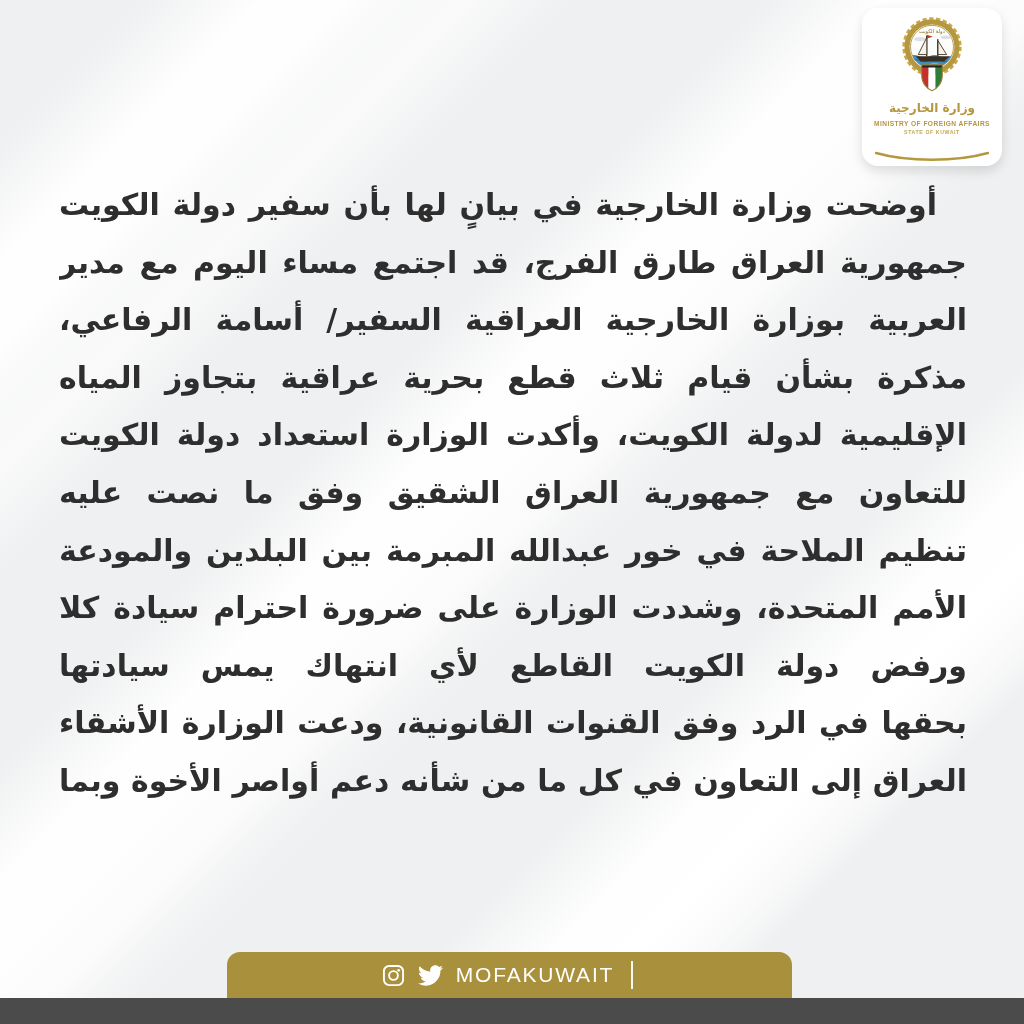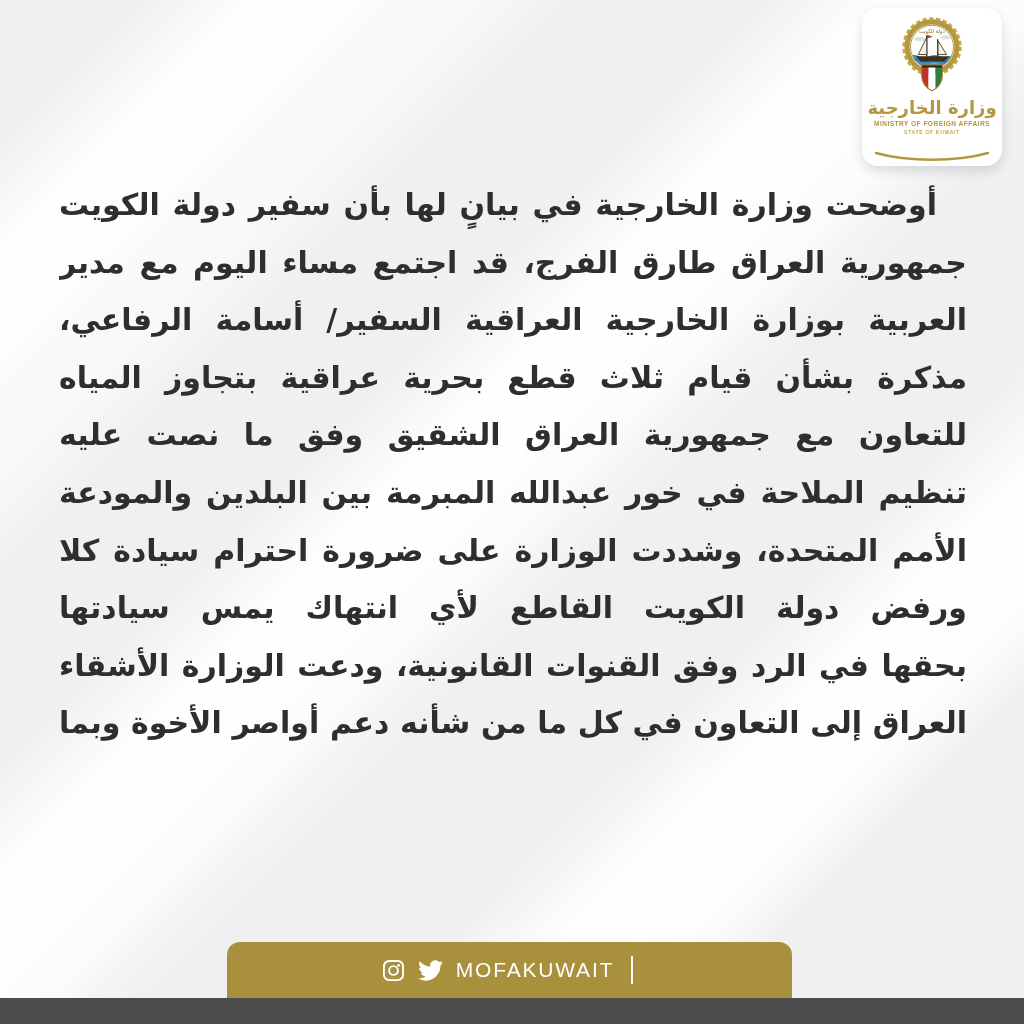--- a/index.html
+++ b/index.html
@@ -24,21 +24,21 @@
   .logo-card{
     position:absolute; left:862px; top:8px;
     width:140px; height:158px;
     background:#ffffff;
     border-radius:16px;
     box-shadow:0 5px 12px rgba(0,0,0,0.13);
     text-align:center;
   }
   .logo-card .emblem{display:block;margin:7px auto 0 auto;}
   .ministry-ar{
-    font-size:18px;font-weight:bold;color:#b5973f;
+    font-size:12px;font-weight:bold;color:#b5973f;
     line-height:18px;margin-top:-2px;
   }
   .ministry-en{
     font-family:"Liberation Sans",sans-serif;
     font-size:6.6px;letter-spacing:.45px;color:#b5973f;
     margin-top:3px;font-weight:bold;
   }
   .state-en{
     font-family:"Liberation Sans",sans-serif;
     font-size:5.2px;letter-spacing:.6px;color:#c3a856;
@@ -59,21 +59,21 @@
     text-align-last:justify;
     white-space:normal;
     height:57.6px; overflow:hidden;
   }
   .article .line.first{ text-indent:30px; }
   .article .line.last{ text-align-last:right; }
 
   
   .footer-bar{
     position:absolute; left:227px; bottom:26px;
-    width:565px; height:56px;
+    width:565px; height:46px;
     background:#a9903c;
     border-radius:13px 13px 0 0;
     display:flex; align-items:center; justify-content:center;
     gap:13px;
     color:#ffffff;
     font-family:"Liberation Sans",sans-serif;
   }
   .footer-bar .icon{display:flex;align-items:center;}
   .footer-handle,.footer-site{
     font-size:21px; letter-spacing:1.8px; font-weight:normal;
@@ -138,20 +138,21 @@
     <svg class="gold-arc" width="124" height="12" viewBox="0 0 124 12">
       <path d="M6,3 C38,12 86,12 118,3" fill="none" stroke="#b5973f" stroke-width="2.4" stroke-linecap="round"></path>
     </svg>
   </div>
 
   <div class="article" dir="rtl">
     <div class="line first">أوضحت وزارة الخارجية في بيانٍ لها بأن سفير دولة الكويت لدى</div>
     <div class="line">جمهورية العراق طارق الفرج، قد اجتمع مساء اليوم مع مدير الدائرة</div>
     <div class="line">العربية بوزارة الخارجية العراقية السفير/ أسامة الرفاعي، حيث سلمه</div>
     <div class="line">مذكرة بشأن قيام ثلاث قطع بحرية عراقية بتجاوز المياه الإقليمية</div>
+    <div class="line">الإقليمية لدولة الكويت، وأكدت الوزارة استعداد دولة الكويت</div>
     <div class="line">للتعاون مع جمهورية العراق الشقيق وفق ما نصت عليه اتفاقية</div>
     <div class="line">تنظيم الملاحة في خور عبدالله المبرمة بين البلدين والمودعة لدى</div>
     <div class="line">الأمم المتحدة، وشددت الوزارة على ضرورة احترام سيادة كلا البلدين</div>
     <div class="line">ورفض دولة الكويت القاطع لأي انتهاك يمس سيادتها واحتفاظها</div>
     <div class="line">بحقها في الرد وفق القنوات القانونية، ودعت الوزارة الأشقاء في</div>
     <div class="line">العراق إلى التعاون في كل ما من شأنه دعم أواصر الأخوة وبما يعزز</div>
   </div>
 
   <div class="footer-bar">
     <span class="icon">

